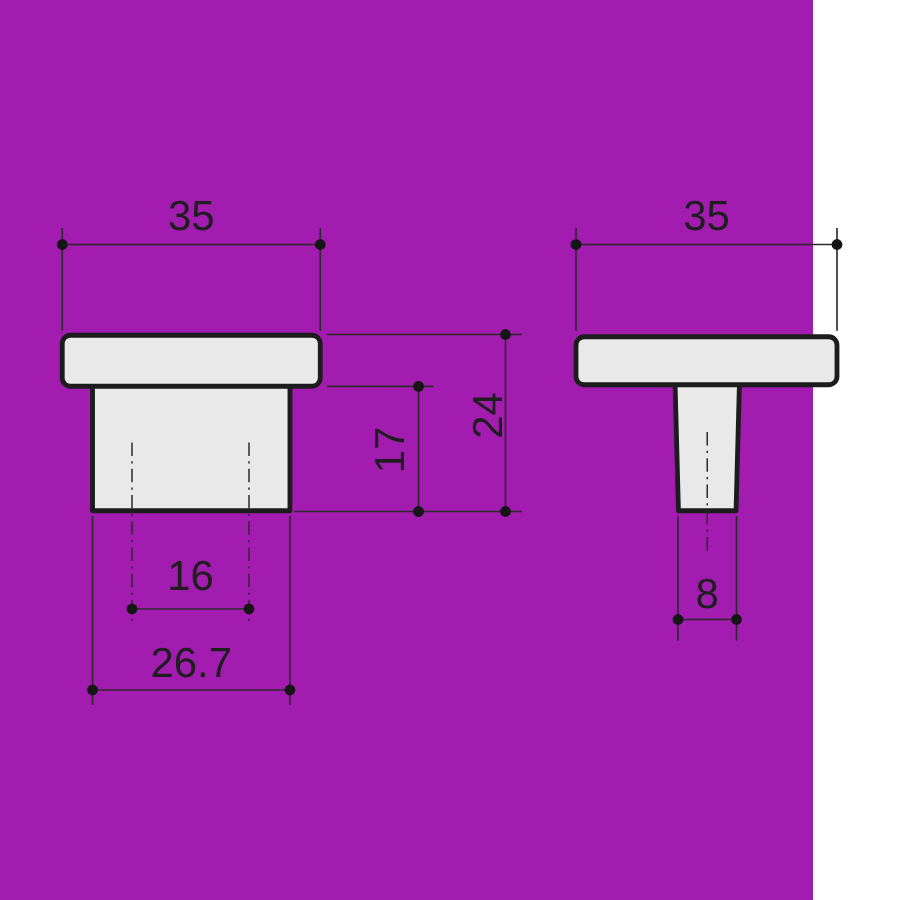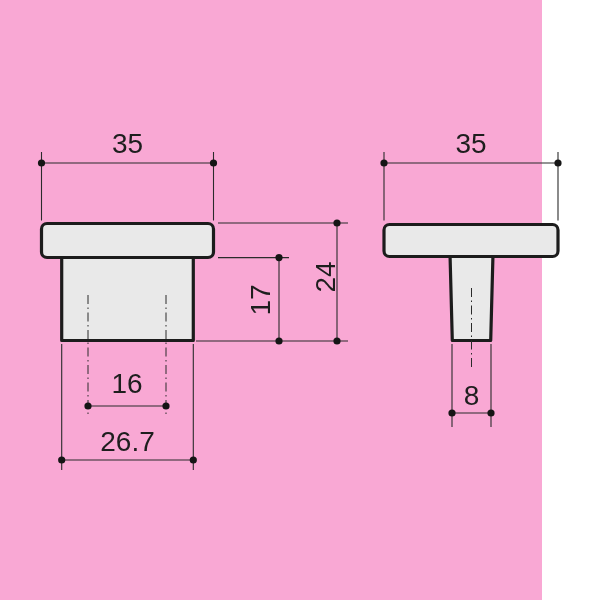--- a/index.html
+++ b/index.html
@@ -4,21 +4,21 @@
 <style>
   html, body {
     margin: 0;
     padding: 0;
     background: #ffffff;
   }
   .stage {
     position: relative;
     width: 542px;
     height: 600px;
-    background: #f9a8d4;
+    background: #a21caf;
     font-family: "Liberation Sans", sans-serif;
   }
   svg {
     display: block;
     font-family: "Liberation Sans", sans-serif;
   }
   .part {
     fill: #e9e9e9;
     stroke: #1c1c1c;
     stroke-width: 3.2;

